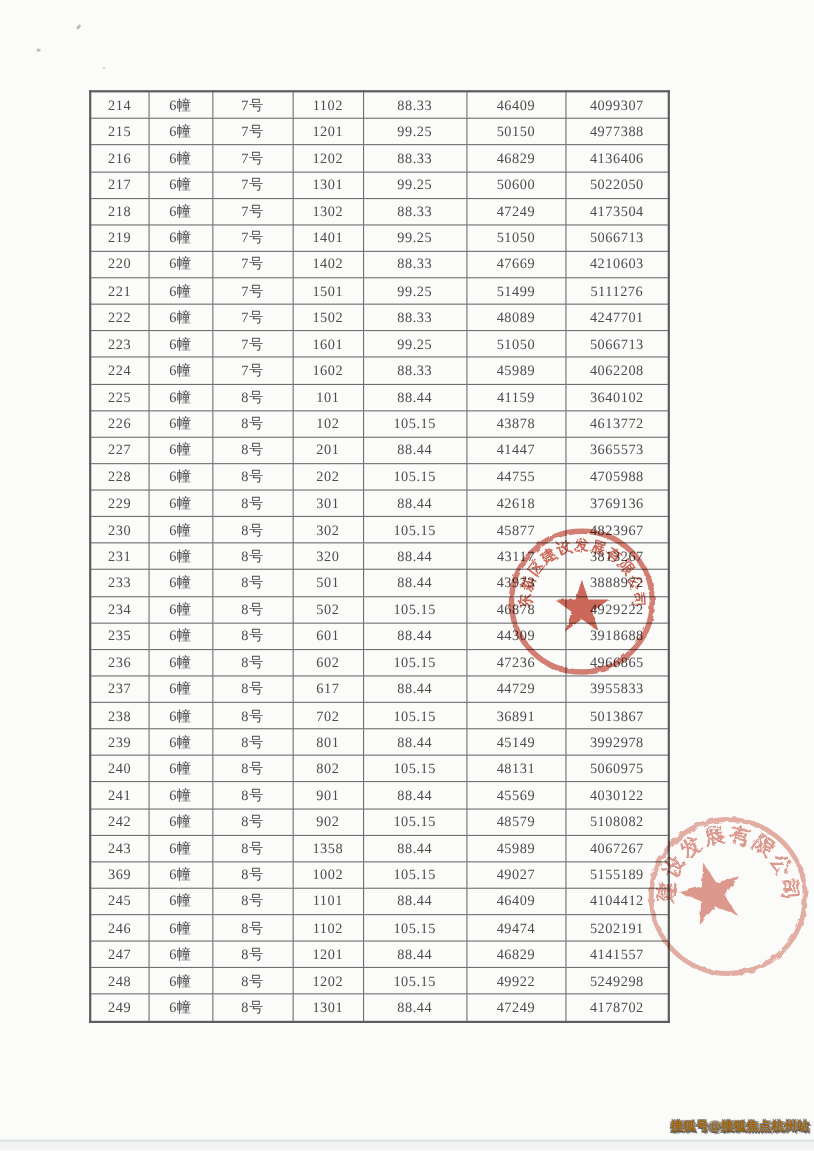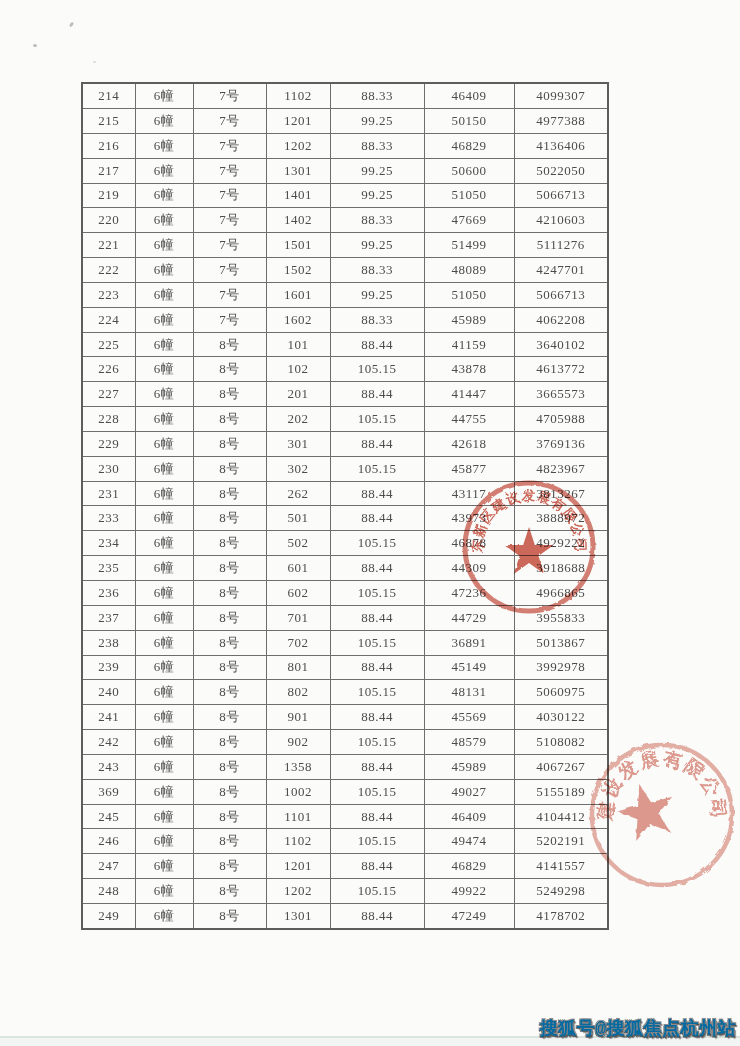--- a/index.html
+++ b/index.html
@@ -34,22 +34,22 @@
   
   svg.stamp{position:absolute;mix-blend-mode:multiply;pointer-events:none;}
   svg.stamp1{left:459px;top:477px;}
   svg.stamp2{left:582px;top:735px;}
   
   .bottom-edge{position:absolute;left:0;top:1036px;width:740px;height:2px;background:#d9e4df;}
   .below-edge{position:absolute;left:0;top:1038px;width:740px;height:8px;background:#f3f5f4;}
   
   .watermark{
     position:absolute;right:4px;top:1016px;
-    font-family:Liberation Mono, monospace;
-    font-size:18px;font-weight:bold;color:#0369a1;letter-spacing:.5px;
+    font-family:Liberation Sans, sans-serif;
+    font-size:11px;font-weight:bold;color:#a16207;letter-spacing:.5px;
     text-shadow:
       -1px -1px 0 #8b8b8b, 1px -1px 0 #8b8b8b,
       -1px 1px 0 #5f5f5f, 1px 1px 0 #4f4f4f,
       2px 2px 1px #777777;
   }
 </style>
 </head>
 <body>
 
 <div class="page">
@@ -99,20 +99,29 @@
         <tr>
           <td>217</td>
           <td>6幢</td>
           <td>7号</td>
           <td>1301</td>
           <td>99.25</td>
           <td>50600</td>
           <td>5022050</td>
         </tr>
         <tr>
+          <td>218</td>
+          <td>6幢</td>
+          <td>7号</td>
+          <td>1302</td>
+          <td>88.33</td>
+          <td>47249</td>
+          <td>4173504</td>
+        </tr>
+        <tr>
           <td>219</td>
           <td>6幢</td>
           <td>7号</td>
           <td>1401</td>
           <td>99.25</td>
           <td>51050</td>
           <td>5066713</td>
         </tr>
         <tr>
           <td>220</td>
@@ -210,21 +219,21 @@
           <td>8号</td>
           <td>302</td>
           <td>105.15</td>
           <td>45877</td>
           <td>4823967</td>
         </tr>
         <tr>
           <td>231</td>
           <td>6幢</td>
           <td>8号</td>
-          <td>262</td>
+          <td>320</td>
           <td>88.44</td>
           <td>43117</td>
           <td>3813267</td>
         </tr>
         <tr>
           <td>233</td>
           <td>6幢</td>
           <td>8号</td>
           <td>501</td>
           <td>88.44</td>
@@ -255,21 +264,21 @@
           <td>8号</td>
           <td>602</td>
           <td>105.15</td>
           <td>47236</td>
           <td>4966865</td>
         </tr>
         <tr>
           <td>237</td>
           <td>6幢</td>
           <td>8号</td>
-          <td>701</td>
+          <td>617</td>
           <td>88.44</td>
           <td>44729</td>
           <td>3955833</td>
         </tr>
         <tr>
           <td>238</td>
           <td>6幢</td>
           <td>8号</td>
           <td>702</td>
           <td>105.15</td>

